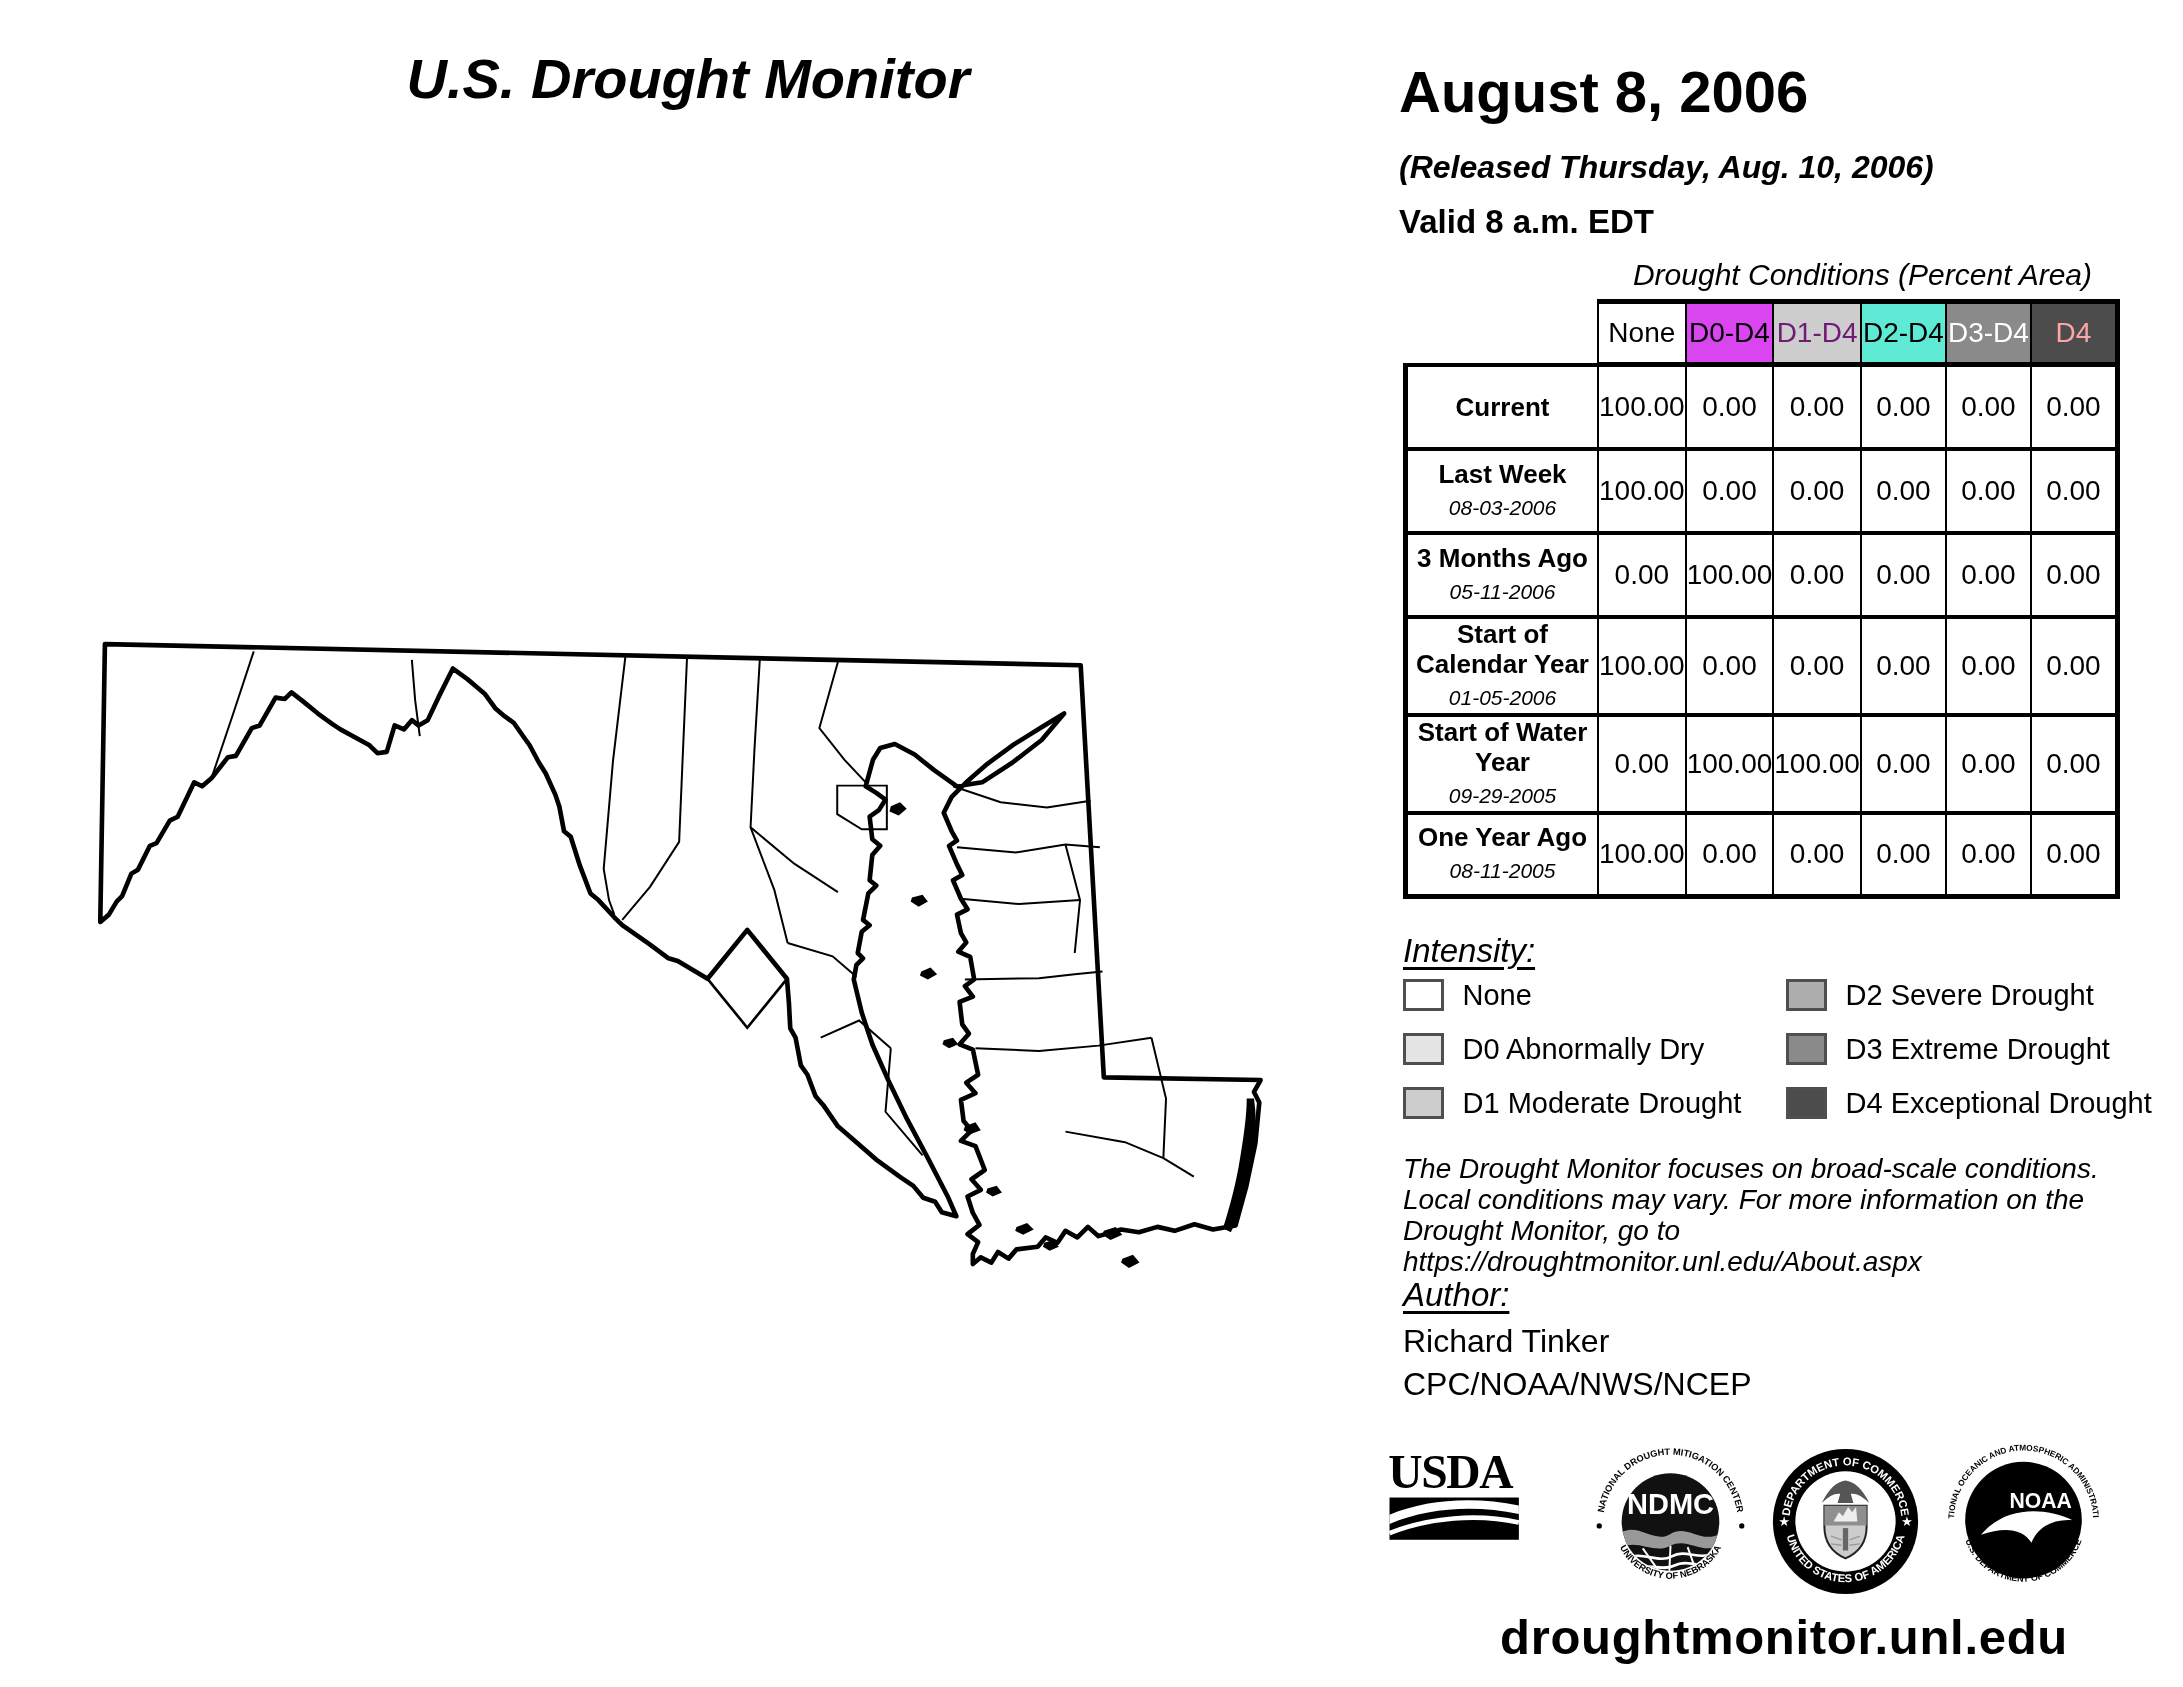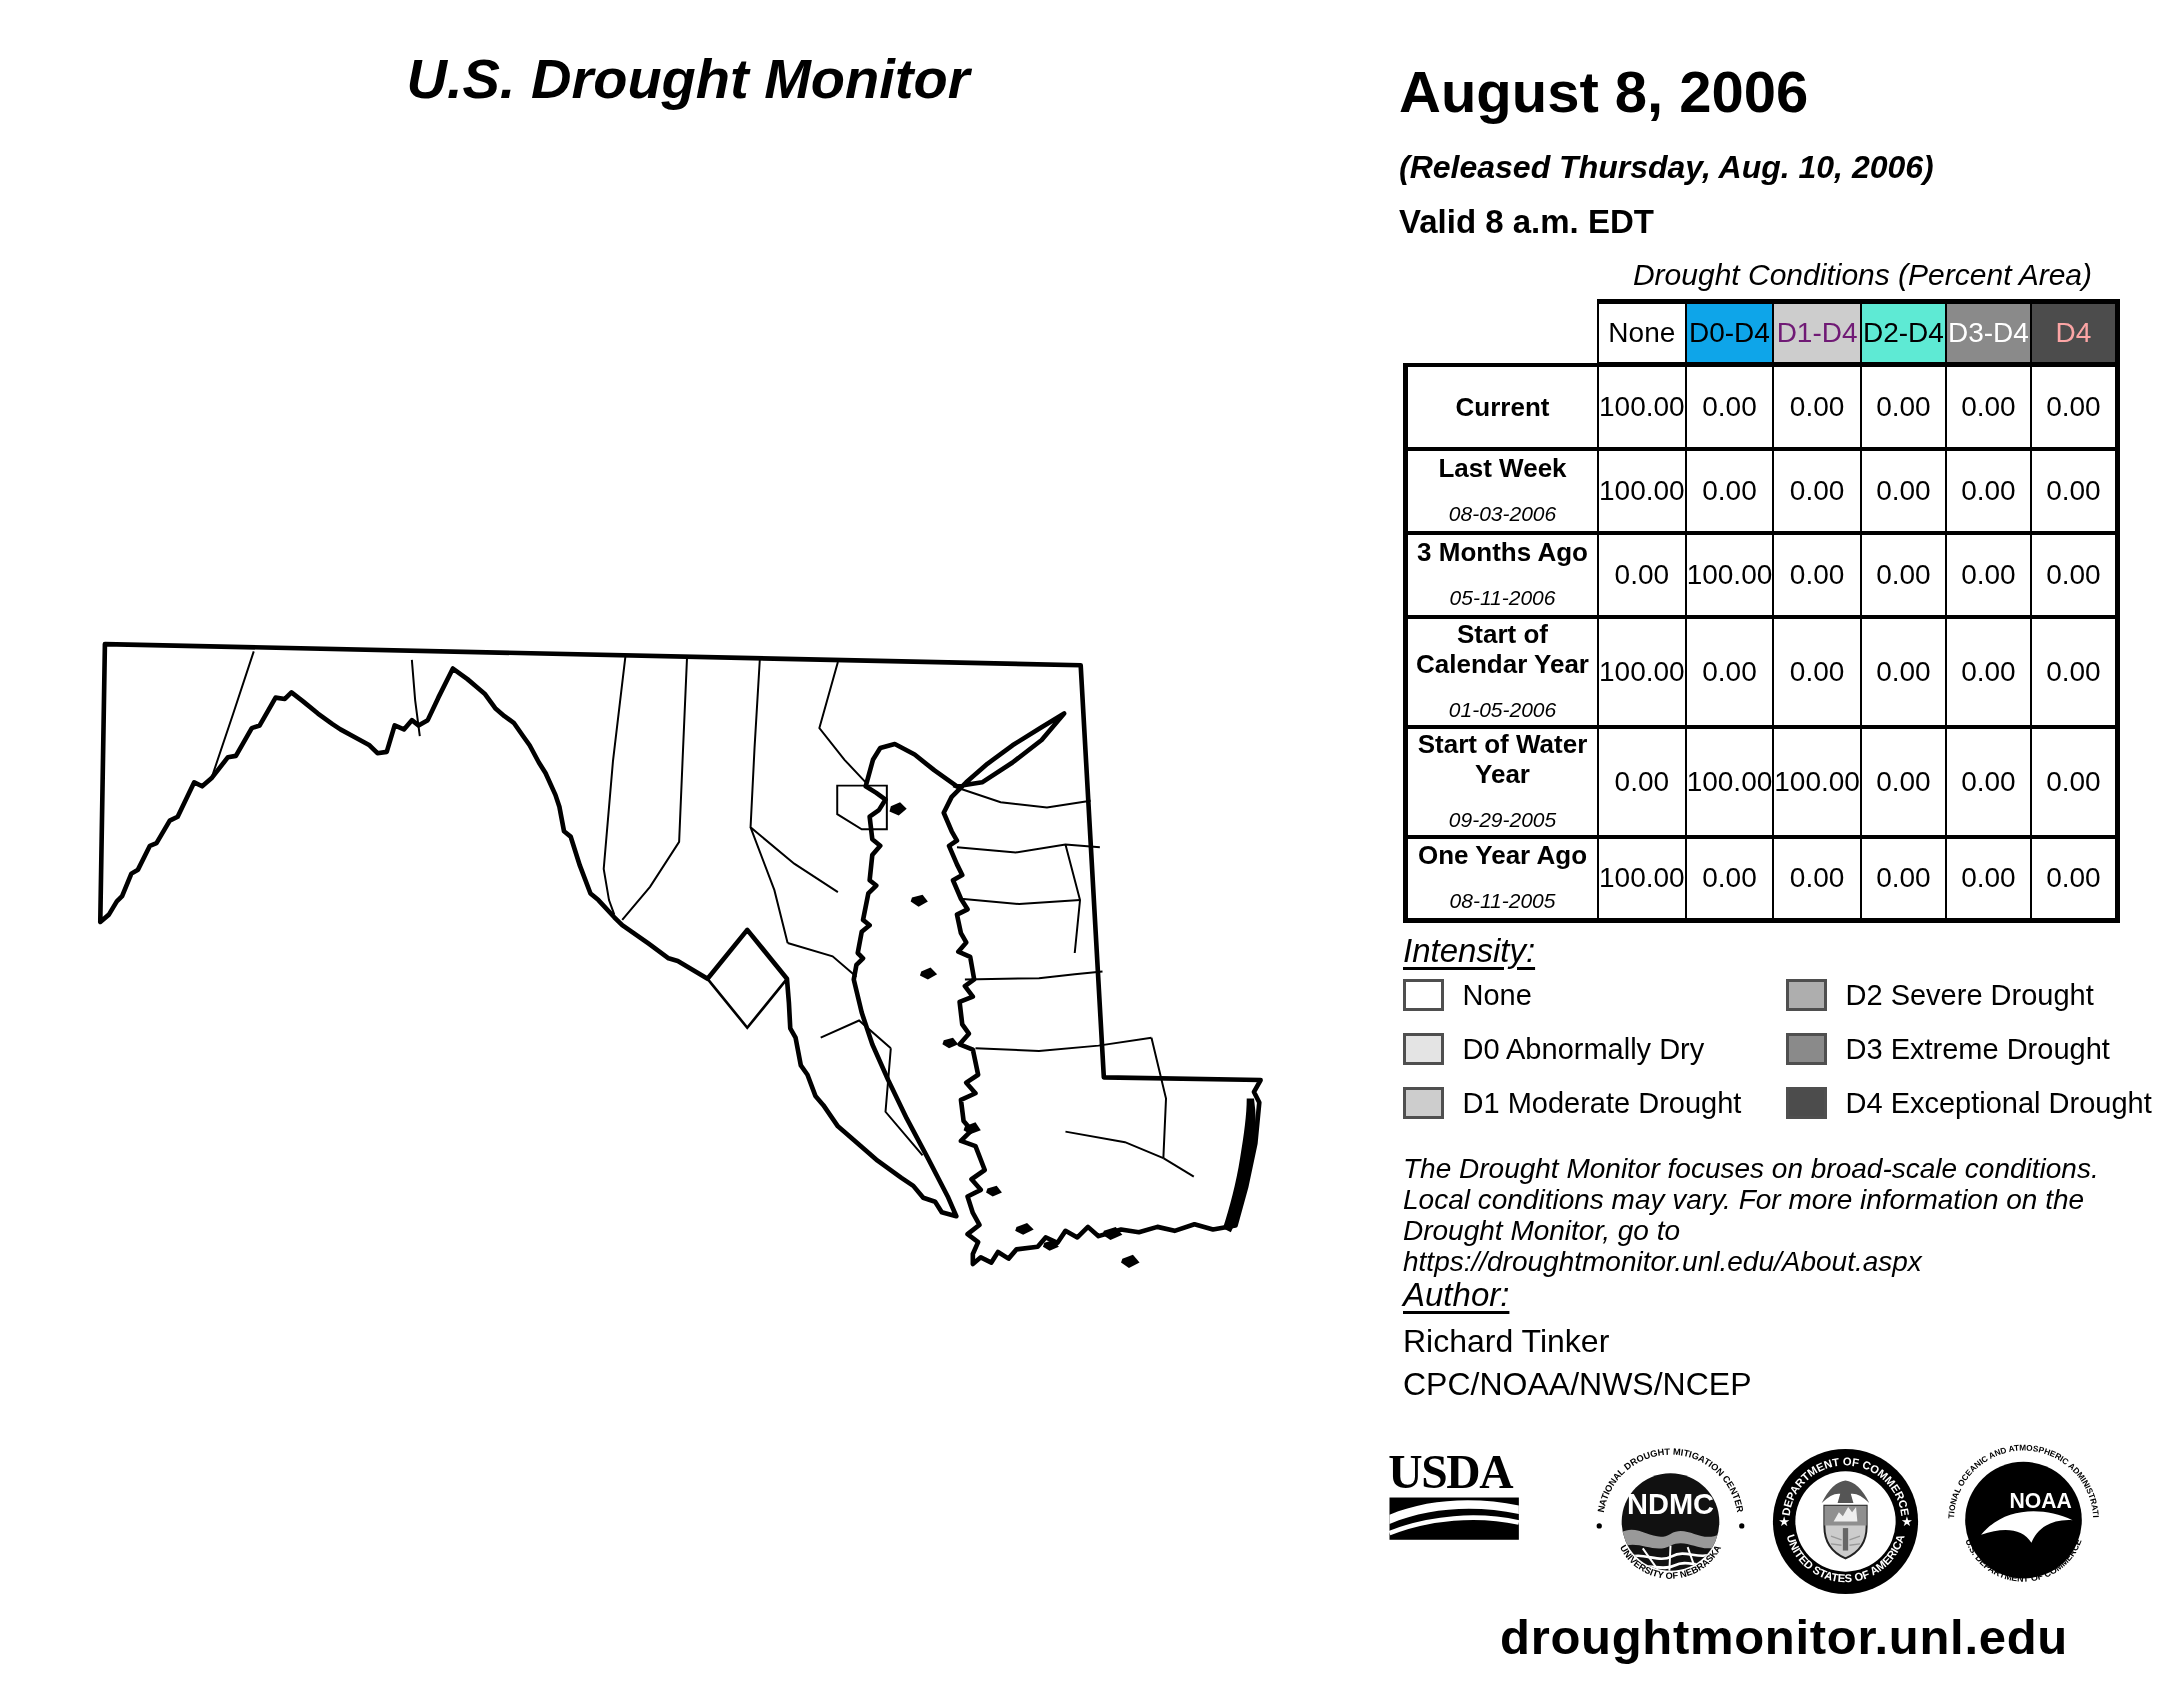--- a/index.html
+++ b/index.html
@@ -24,21 +24,21 @@
   .dm .corner{border:none;background:transparent;}
   .dm tr.hdr th{height:58px;width:83px;font-weight:normal;font-size:28px;border-top-width:5.3px;border-bottom-width:5.3px;}
   .dm tr.hdr th:last-child{border-right-width:5.3px;}
   .dm th.rl{width:189px;border-left-width:5.3px;font-weight:bold;font-size:26px;line-height:30px;}
   .dm tr.body{height:84px;}
   .dm tr.body td{font-size:28px;width:83px;margin-left:28px;}
   .dm tr.body td:last-child{border-right-width:5.3px;}
   .dm tr.body td,.dm tr.body th{border-bottom-width:4px;border-top-width:4px;}
   .dm tr.body:first-child th,.dm tr.body:first-child td{border-top-width:5.3px;}
   .dm tr.body:last-child th,.dm tr.body:last-child td{border-bottom-width:5.3px;}
-  .rdate{font-style:italic;font-size:21px;font-weight:normal;margin-top:16px;}
+  .rdate{font-style:italic;font-size:21px;font-weight:normal;margin-top:4px;}
   .rdate:empty{display:none;}
 
   
   .int-title{left:1403px;top:932px;font-size:33px;font-style:italic;text-decoration:underline;text-underline-offset:5.3px;}
   .leg-col{display:flex;flex-direction:column;gap:20px;}
   .leg-col.c1{left:1403px;top:978px;}
   .leg-col.c2{left:1786px;top:978px;}
   .leg-item{display:flex;align-items:center;height:34px;}
   .sw{display:inline-block;width:41px;height:32px;border:3.3px solid #4f4f4f;box-sizing:border-box;}
   .leg-label{font-size:29px;margin-left:18.5px;white-space:nowrap;}
@@ -182,21 +182,21 @@
     </g>
   </svg>
 
   <div class="abs tbl-title">Drought Conditions (Percent Area)</div>
 
   <table class="dm">
     <tbody>
         <tr class="hdr">
       <td class="corner"></td>
       <th style="background-color: rgb(255, 255, 255); color: rgb(0, 0, 0);">None</th>
-      <th style="background-color: #0ea5e9; color: rgb(0, 0, 0);">D0-D4</th>
+      <th style="background-color: #d946ef; color: rgb(0, 0, 0);">D0-D4</th>
       <th style="background-color: rgb(205, 205, 205); color: #701a75;">D1-D4</th>
       <th style="background-color: #5eead4; color: rgb(0, 0, 0);">D2-D4</th>
       <th style="background-color: rgb(138, 138, 138); color: rgb(255, 255, 255);">D3-D4</th>
       <th style="background-color: rgb(76, 76, 76); color: #fca5a5;">D4</th>
     </tr>
     <tr class="body">
       <th class="rl">
             <div class="rlab">Current</div>
           </th>
       <td>100.00</td>

